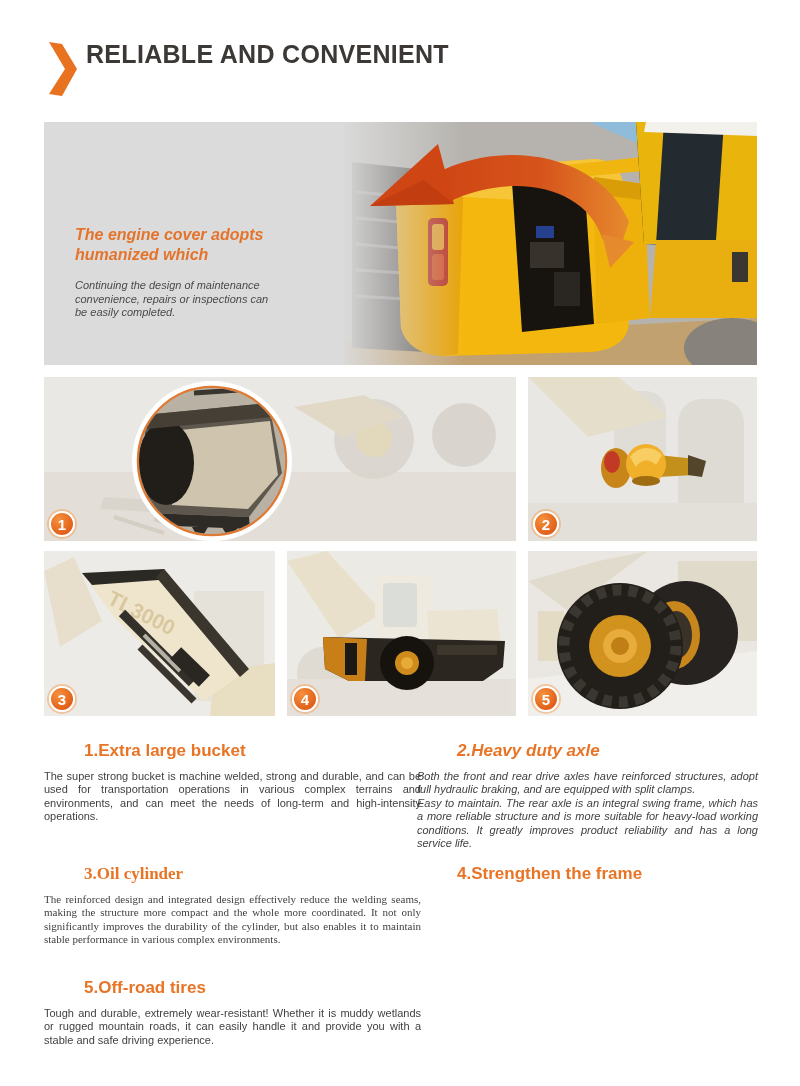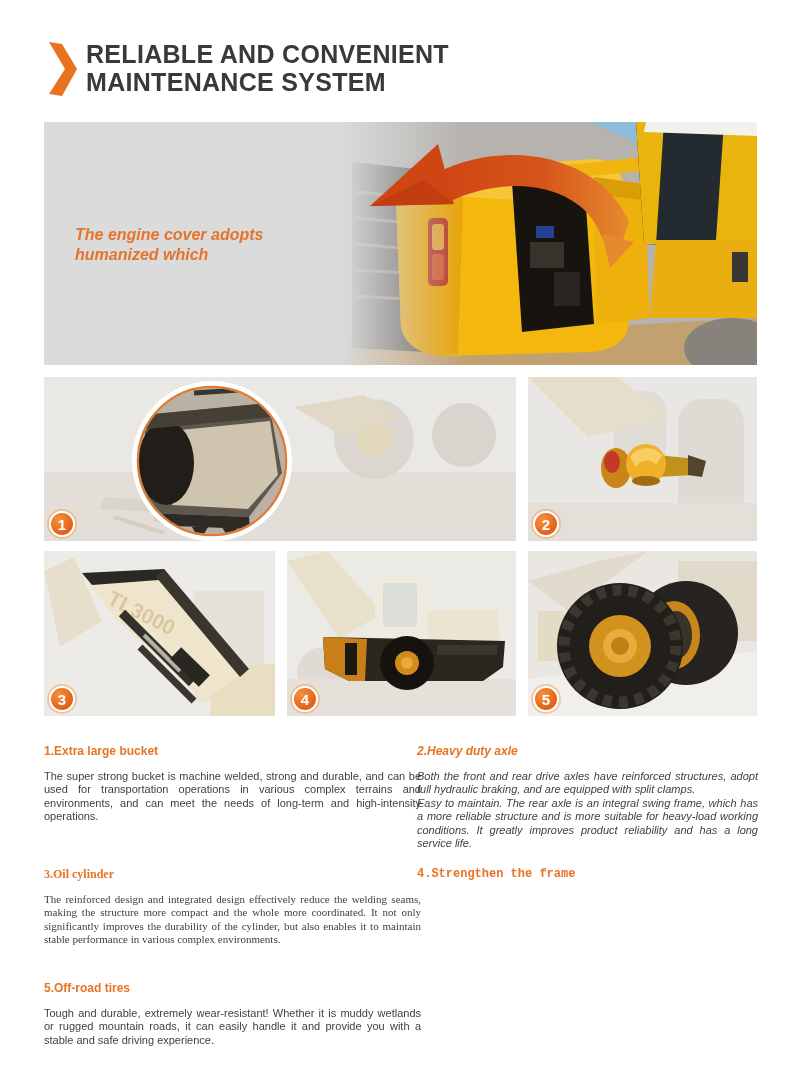--- a/index.html
+++ b/index.html
@@ -37,40 +37,39 @@
     position:absolute; left:5px; bottom:4px; width:26px; height:26px;
     border-radius:50%;
     background:radial-gradient(circle at 35% 30%, #f5913f, #e2611a 70%);
     border:2px solid #ffffff;
     box-shadow:0 0 0 2px rgba(243,166,96,.55);
     color:#ffffff; font-weight:bold; font-size:15px;
     display:flex; align-items:center; justify-content:center;
   }
   
   .feature { position:absolute; }
-  .feature h3 { color:#e87425; font-size:12px; line-height:20px; font-weight:bold; margin-bottom:9px; }
+  .feature h3 { color:#e87425; font-size:17px; line-height:20px; font-weight:bold; margin-bottom:9px;margin-left:40px; }
   .feature p  { color:#414141; font-size:11px; line-height:13.4px; text-align:justify; white-space:pre-line; }
   .f1 { left:44px;  top:741px; width:377px; }
   .f2 { left:417px; top:741px; width:341px;font-style:italic; }
   .f3 { left:44px;  top:864px; width:377px;font-family:Liberation Serif, serif; }
-  .f4 { left:417px; top:864px; width:342px;font-family:Liberation Mono, monospace; }
+  .f4 { left:417px; top:864px; width:342px; }
   .f5 { left:44px;  top:978px; width:377px; }
 </style>
 </head>
 <body>
 
 <div class="page">
 
   <header class="header">
     <svg class="logo" viewBox="0 0 34 58">
       <polygon points="4,2 17,4 32,29 17,56 4,54 20,29" fill="#e8721f"></polygon>
     </svg>
     <h1 class="title">
       <span>RELIABLE AND CONVENIENT</span>
-      <span>MAINTENANCE SYSTEM</span>
     </h1>
   </header>
 
   <section class="hero">
     <svg width="713" height="243" viewBox="0 0 713 243">
       <defs>
         <linearGradient id="fadeL" x1="0" y1="0" x2="1" y2="0">
           <stop offset="0" stop-color="#dbdbdb" stop-opacity="1"></stop>
           <stop offset="1" stop-color="#dbdbdb" stop-opacity="0"></stop>
         </linearGradient>
@@ -138,20 +137,21 @@
         <polygon points="326,84 394,22 410,82" fill="#cf4514"></polygon>
         <polygon points="326,84 410,82 380,58" fill="#c23d10"></polygon>
         <polygon points="558,112 590,120 566,146" fill="#e68a2e"></polygon>
       </g>
     </svg>
     <div class="hero-text">
       <h2 class="hero-heading">
         <span>The engine cover adopts</span>
         <span>humanized which</span>
       </h2>
+      <p class="hero-body">Continuing the design of maintenance convenience, repairs or inspections can be easily completed.</p>
     </div>
   </section>
 
   <figure class="fig fig1">
     <svg width="472" height="164" viewBox="0 0 472 164">
       <rect width="472" height="164" fill="#eae8e4"></rect>
       <rect y="95" width="472" height="69" fill="#e3dfd8"></rect>
       <g opacity="0.75">
         <circle cx="330" cy="62" r="40" fill="#d7d2ca"></circle>
         <circle cx="330" cy="62" r="18" fill="#e0d3ae"></circle>

